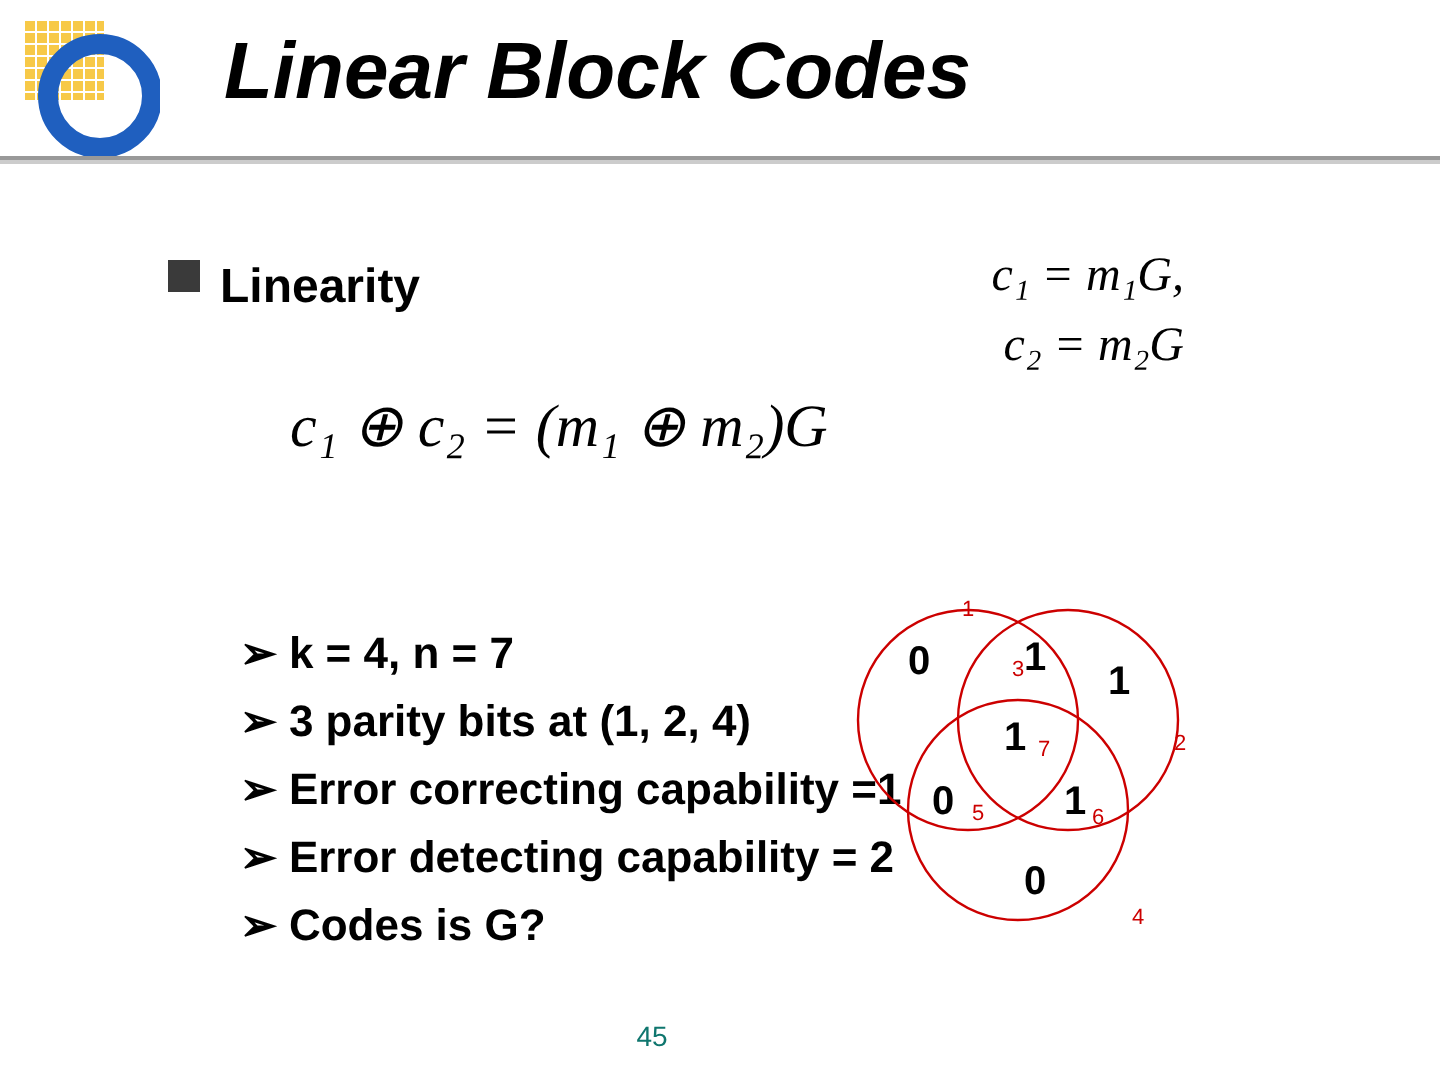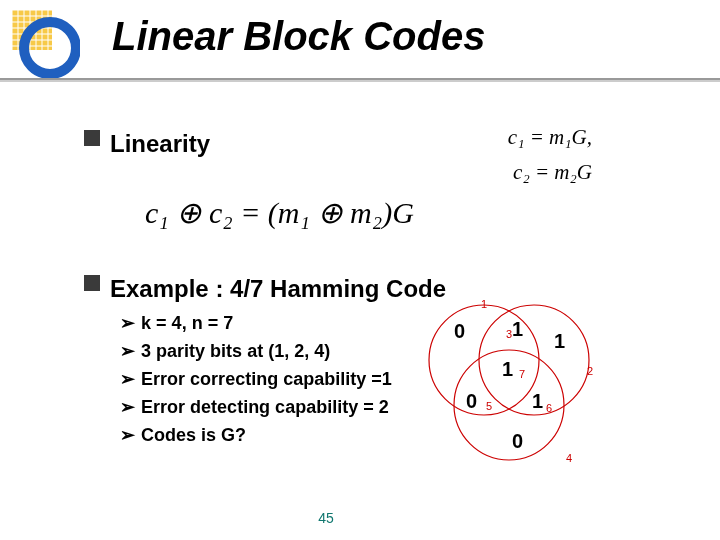--- a/index.html
+++ b/index.html
@@ -3,22 +3,22 @@
 <meta charset="utf-8">
 <style>
   html,body{margin:0;padding:0;width:720px;height:540px;background:#fff;font-family:Arial,Helvetica,sans-serif;color:#000;overflow:hidden}
   .slide{position:relative;width:652px;height:540px}
   .logo{position:absolute;left:12px;top:10px;width:68px;height:68px}
   .title{position:absolute;left:112px;top:14px;font-size:40px;font-weight:bold;font-style:italic;color:#000}
   .title-underline{position:absolute;left:0;top:78px;width:720px;height:2px;background:#999;box-shadow:0 2px 0 #ccc}
   .bullet-row{position:absolute;display:flex;align-items:flex-start}
   .sq{width:16px;height:16px;background:#3a3a3a;margin-right:10px;flex:0 0 auto}
   .bullet-text{font-size:24px;font-weight:bold;color:#000}
-  .eq{font-family:'Times New Roman',serif;font-style:italic;font-size:21px;position:absolute;white-space:nowrap}
-  .sub-list{position:absolute;left:120px;top:310px;font-size:18px;font-weight:bold;color:#000;line-height:1.55}
+  .eq{font-family:'Times New Roman',serif;font-style:italic;font-size:24px;position:absolute;white-space:nowrap}
+  .sub-list{position:absolute;left:120px;top:310px;font-size:22px;font-weight:bold;color:#000;line-height:1.55}
   .sub-list .arrow{color:#000;margin-right:6px}
   .venn{position:absolute;right:38px;top:290px;width:210px;height:190px}
   .page-num{position:absolute;left:0;right:0;bottom:14px;text-align:center;font-size:14px;color:#0f766e}
 </style>
 </head>
 <body>
 
 <div class="slide">
 
   <div class="logo">
@@ -40,24 +40,20 @@
   <div class="bullet-row" style="left:84px;top:130px">
     <div class="sq"></div>
     <div class="bullet-text">Linearity</div>
   </div>
 
   <div class="eq" style="right:60px;top:125px">c₁ = m₁G,</div>
   <div class="eq" style="right:60px;top:160px">c₂ = m₂G</div>
 
   <div class="eq" style="left:145px;top:195px;font-size:30px">c₁ ⊕ c₂ = (m₁ ⊕ m₂)G</div>
 
-  <div class="bullet-row" style="left:84px;top:275px">
-    <div class="sq"></div>
-    <div class="bullet-text">Example : 4/7 Hamming Code</div>
-  </div>
 
   <div class="sub-list">
     <div><span class="arrow">➢</span><span>k = 4, n = 7</span></div>
     <div><span class="arrow">➢</span><span>3 parity bits at (1, 2, 4)</span></div>
     <div><span class="arrow">➢</span><span>Error correcting capability =1</span></div>
     <div><span class="arrow">➢</span><span>Error detecting capability = 2</span></div>
     <div><span class="arrow">➢</span><span>Codes is G?</span></div>
   </div>
 
   <div class="venn">

